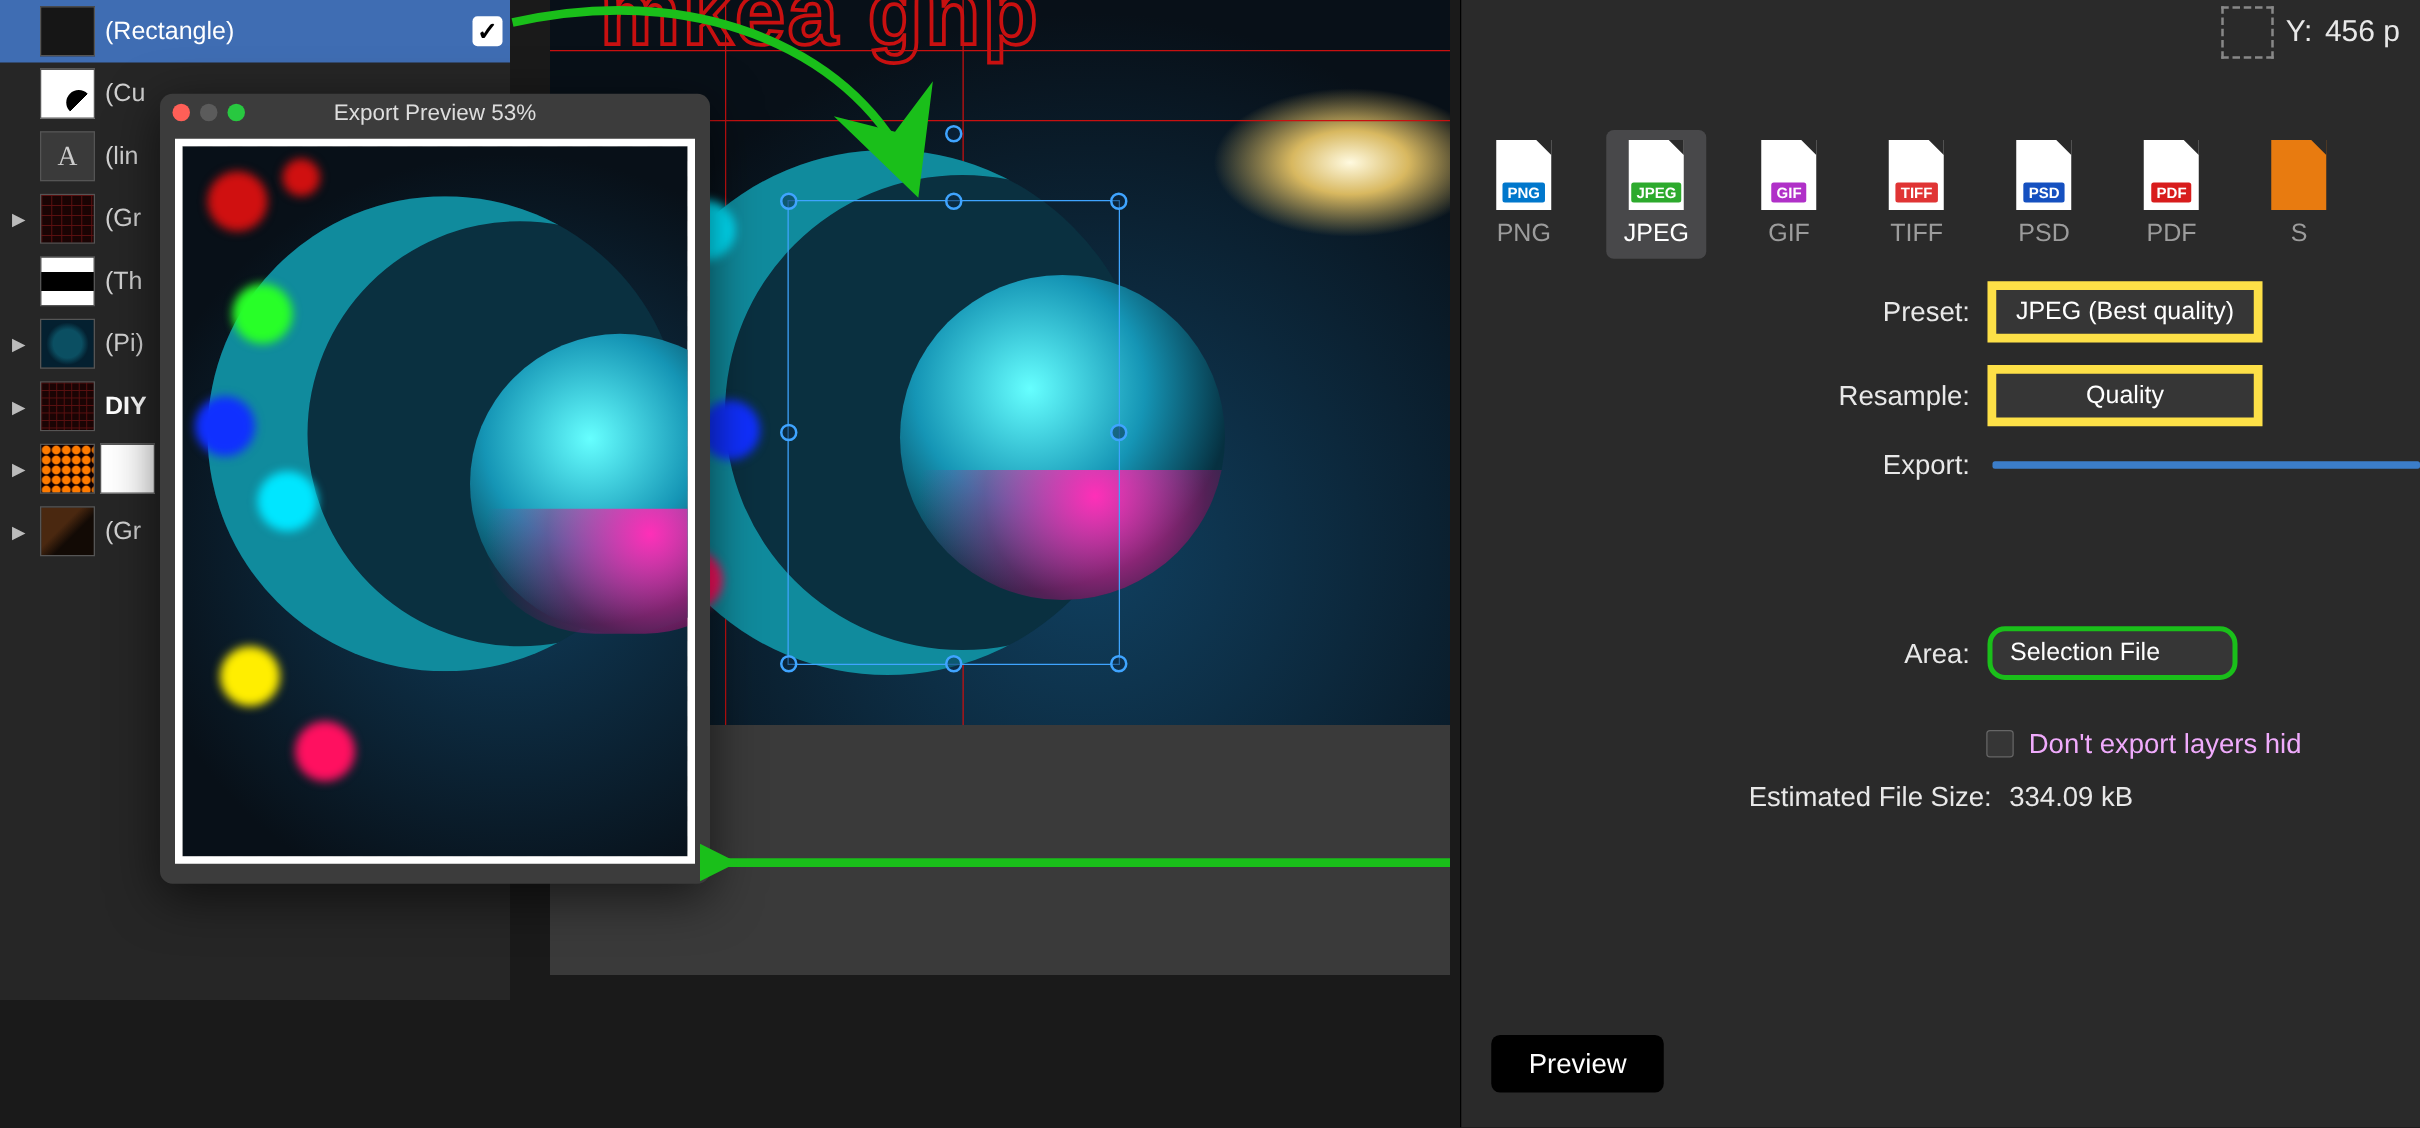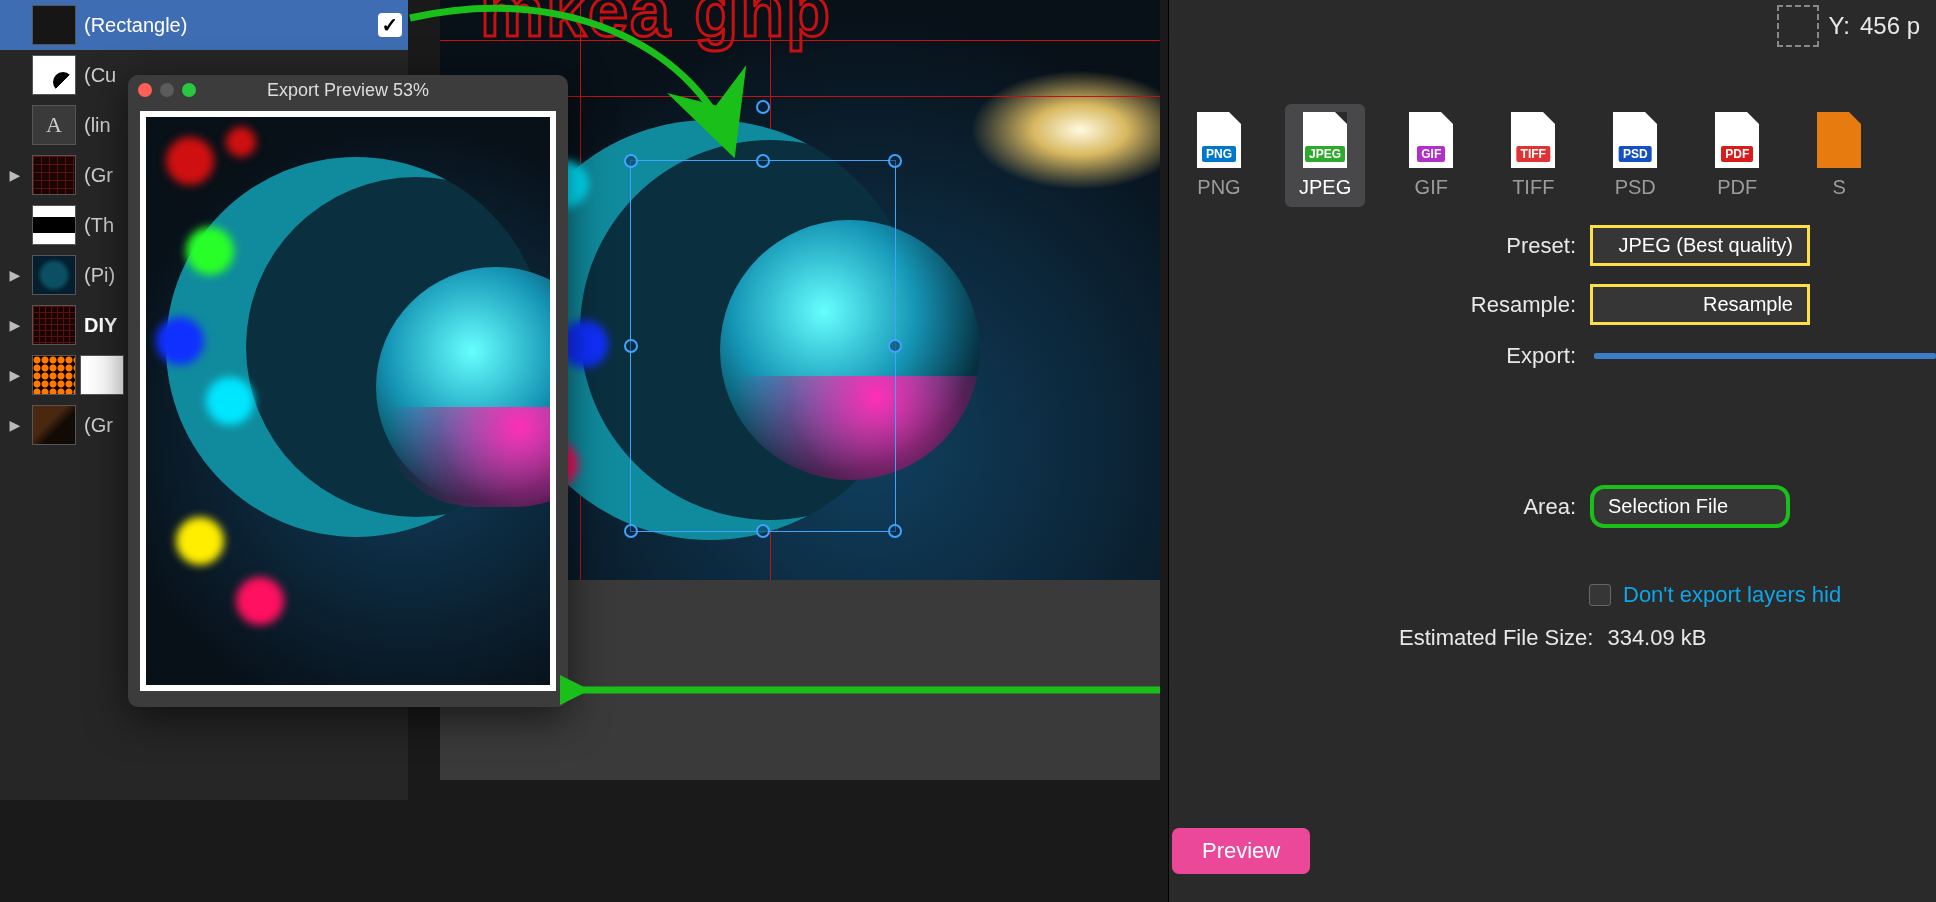--- a/index.html
+++ b/index.html
@@ -50,27 +50,27 @@
 .format-item.selected{background:#48484a;color:#fff;text-align:center;}
 .fmt-icon{width:44px;height:56px;background:#fff;position:relative;}
 .fmt-icon::before{content:"";position:absolute;top:0;right:0;border-style:solid;border-width:0 12px 12px 0;border-color:transparent #2a2a2a transparent transparent;}
 .fmt-badge{position:absolute;bottom:6px;left:50%;transform:translateX(-50%);padding:1px 4px;font-size:12px;font-weight:bold;color:#fff;border-radius:2px;}
 .settings-block{position:absolute;top:225px;right:0;width:560px;display:flex;flex-direction:column;gap:18px;font-size:22px;color:#e8e8e8;}
 .setting-row{display:flex;align-items:center;gap:14px;}
 .setting-label{width:200px;text-align:right;}
 .size-input{background:#1c1c1c;border:2px solid #4f7fb6;padding:4px 10px;width:96px;color:#fff;font-size:20px;}
 .size-input.plain{border:1px solid #555;background:#363636;}
 .lock-icon{color:#d5a640;font-size:20px;}
-.dropdown{background:#363636;border:3px solid #fde047;padding:6px 14px;min-width:220px;color:#fff;font-size:20px;display:flex;justify-content:flex-end;}
+.dropdown{background:#363636;border:7px solid #fde047;padding:6px 14px;min-width:220px;color:#fff;font-size:20px;display:flex;justify-content:center;}
 .quality-slider{flex:1;height:6px;background:linear-gradient(90deg,#3b7dc9,#3b7dc9);margin-left:4px;position:relative;border-radius:2px;}
 .area-box{border:4px solid #1abf1a;border-radius:14px;padding:6px 14px;display:flex;justify-content:space-between;min-width:200px;}
-.export-checkbox-row{position:absolute;top:582px;right:0;display:flex;align-items:center;gap:12px;font-size:22px;color:#0ea5e9;padding-right:16px;}
+.export-checkbox-row{position:absolute;top:582px;right:0;display:flex;align-items:center;gap:12px;font-size:22px;color:#f0abfc;padding-right:16px;}
 .chk{width:22px;height:22px;border:1px solid #666;background:#363636;border-radius:3px;}
 .est-row{position:absolute;top:625px;left:230px;right:0;font-size:22px;color:#e8e8e8;display:flex;gap:14px;}
-.preview-btn{position:absolute;bottom:28px;left:3px;background:#ec4899;border-radius:7px;padding:10px 30px;font-size:22px;color:#fff;}
+.preview-btn{position:absolute;bottom:28px;left:24px;background:#000000;border-radius:7px;padding:10px 30px;font-size:22px;color:#fff;}
 
 
 .arrow-svg{position:absolute;pointer-events:none;}
 </style>
 </head>
 <body>
 
 <div class="layers-panel">
   <div class="layer-row selected">
     <span class="disclosure"></span>
@@ -232,21 +232,21 @@
   <div class="settings-block">
     <div class="setting-row">
       <div class="setting-label">Preset:</div>
       <div class="dropdown">
           <span>JPEG (Best quality)</span>
         </div>
     </div>
     <div class="setting-row">
       <div class="setting-label">Resample:</div>
       <div class="dropdown">
-          <span>Resample</span>
+          <span>Quality</span>
         </div>
     </div>
     <div class="setting-row">
       <div class="setting-label">Export:</div>
       <div class="quality-slider"></div>
     </div>
     <div style="height:80px;"></div>
     <div class="setting-row">
       <div class="setting-label">Area:</div>
       <div class="dropdown area-box">

